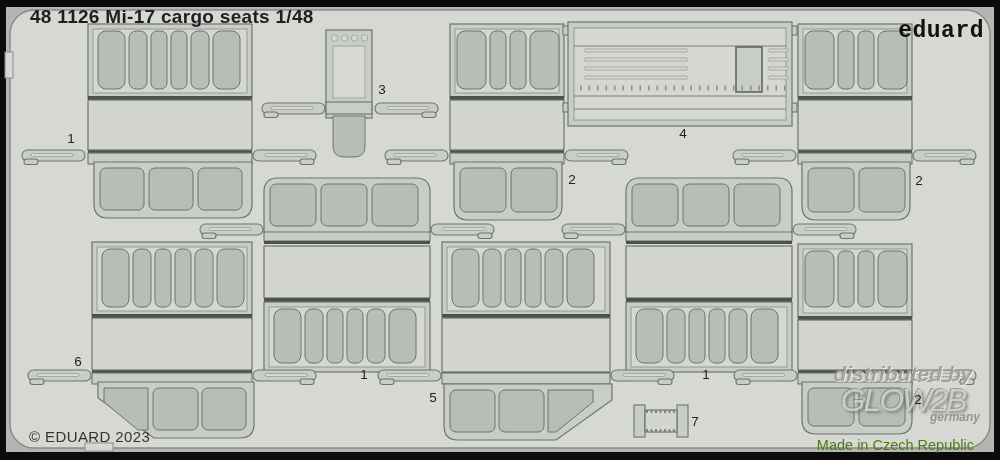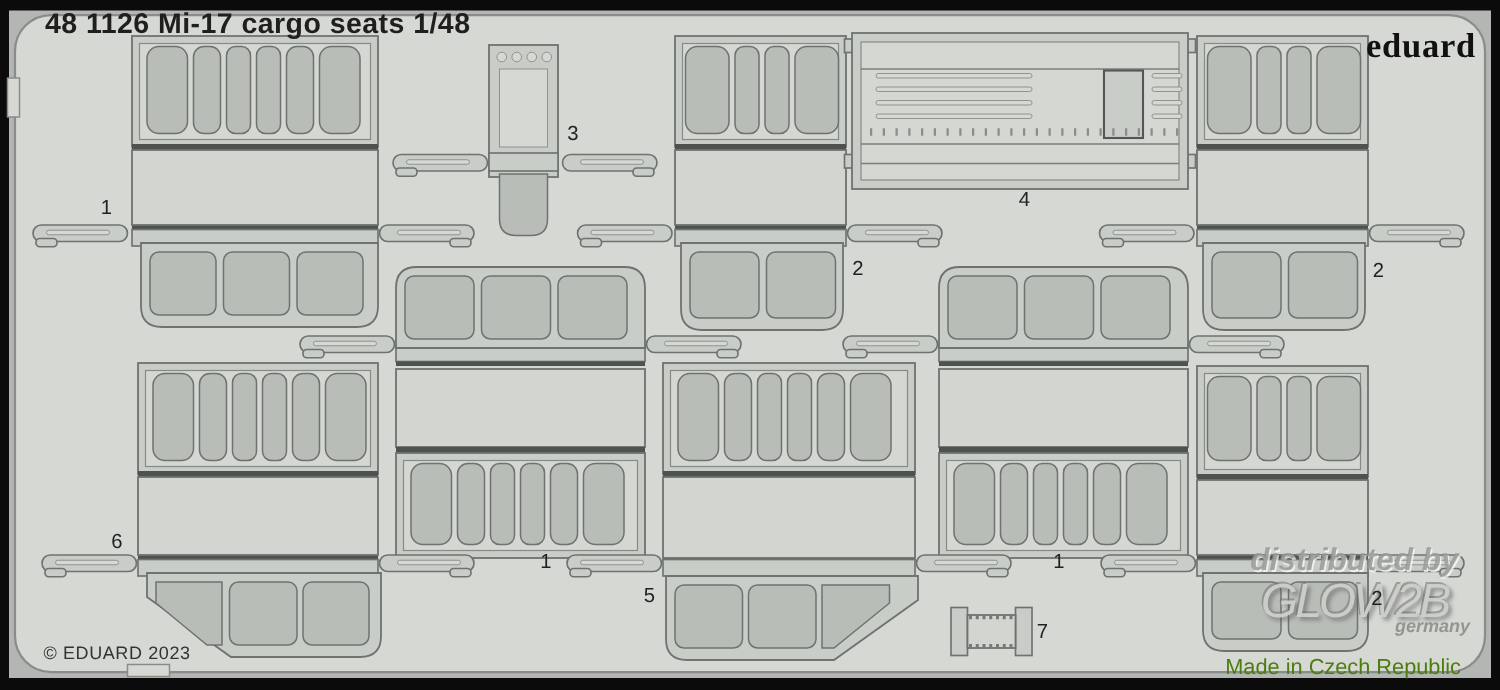--- a/index.html
+++ b/index.html
@@ -12,22 +12,22 @@
   .fr{fill:#c9cdc8;stroke:#6e736f;stroke-width:1.2;}
   .in{fill:#d4d7d2;stroke:#878b85;stroke-width:0.8;}
   .st{fill:#b8bdb8;stroke:#6e736f;stroke-width:1;}
   .pn{fill:#d2d5d0;stroke:#6e736f;stroke-width:1.2;}
   .db{fill:#4e524e;}
   .rl{fill:#c9cdc8;stroke:#6e736f;stroke-width:1.1;}
   .sl{fill:#d6d8d4;stroke:#888c87;stroke-width:0.6;}
   .ln{stroke:#7b7f7a;stroke-width:1;}
   
   .title{position:absolute;left:30px;top:6px;font-size:19px;font-weight:bold;color:#1f1f1f;letter-spacing:.3px;}
-  .brand{position:absolute;right:16px;top:18px;font-family:Liberation Serif, serif;font-weight:800;font-size:23px;color:#111;letter-spacing:.5px;}
-  .copyright{position:absolute;left:29px;top:428px;font-size:12px;color:#333;letter-spacing:.4px;}
+  .brand{position:absolute;right:16px;top:18px;font-family:Liberation Mono, monospace;font-weight:800;font-size:23px;color:#111;letter-spacing:.5px;}
+  .copyright{position:absolute;left:29px;top:428px;font-size:15px;color:#333;letter-spacing:.4px;}
   .madein{position:absolute;right:26px;top:437px;font-size:14.5px;color:#4d7c0f;}
   .plabel{position:absolute;transform:translate(-50%,-50%);font-size:13.5px;color:#222;z-index:5;}
   .watermark{position:absolute;left:808px;top:362px;width:190px;z-index:4;font-style:italic;pointer-events:none;text-align:center;}
   .wm1{font-size:21px;font-weight:bold;color:rgba(150,153,148,.85);text-shadow:1px 1px 0 rgba(255,255,255,.7);white-space:nowrap;}
   .wm2{font-size:32px;font-weight:normal;letter-spacing:-2px;margin-top:-4px;color:rgba(205,208,203,.95);
        text-shadow:2px 2px 3px rgba(90,90,90,.65),-1px -1px 0 rgba(120,123,118,.6);white-space:nowrap;}
   .wm3{font-size:12px;font-weight:bold;color:rgba(140,143,138,.9);margin:-9px 0 0 104px;font-style:italic;}
 </style>
 </head>
 <body>

